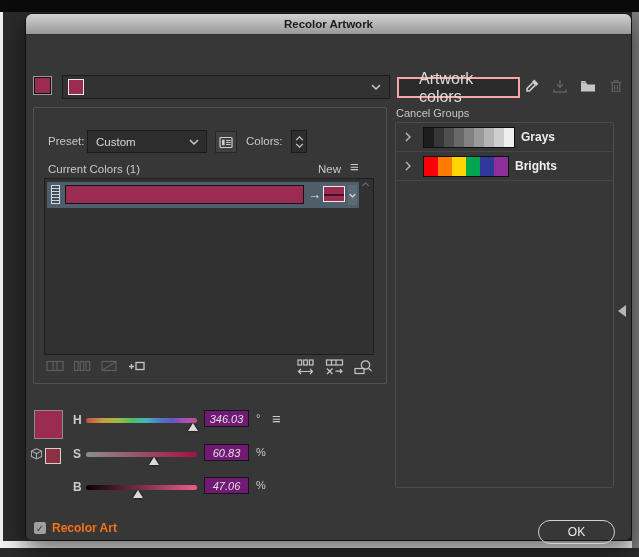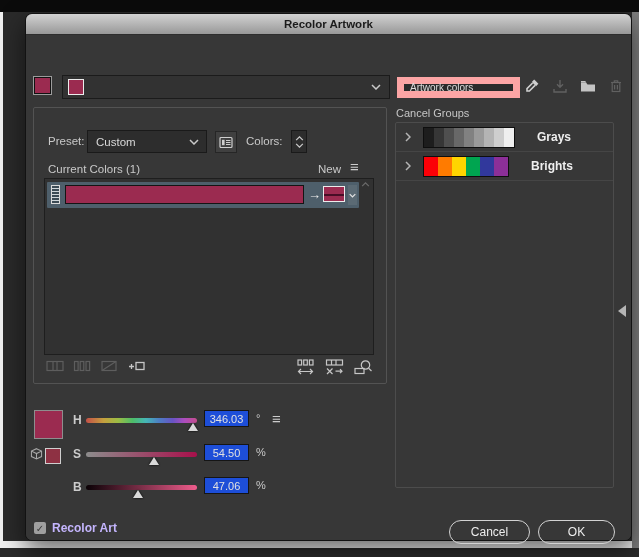--- a/index.html
+++ b/index.html
@@ -23,22 +23,22 @@
   .boldwhite{color:#efefef;font-weight:bold;font-size:12px;}
 
   
   .swatch-frame{position:absolute;left:8px;top:42px;width:15px;height:15px;background:#9b2b50;
                 border:1px solid #111;outline:1px solid #9c9c9c;}
   .combobox{position:absolute;left:36px;top:40px;width:328px;height:24px;background:#323232;
             border:1px solid #1b1b1b;box-sizing:border-box;}
   .combobox .sw{position:absolute;left:5px;top:3px;width:14px;height:14px;border:1.5px solid #ececec;}
   .combobox .chev{position:absolute;right:8px;top:8px;}
   .name-input{position:absolute;left:371px;top:42px;width:123px;height:21px;background:#2b2b2b;
-              border:7px solid #fca5a5;box-sizing:border-box;color:#dcdcdc;font-size:10px;
-              display:flex;align-items:center;padding-left:6px;}
+              border:2px solid #fca5a5;box-sizing:border-box;color:#dcdcdc;font-size:16px;
+              display:flex;align-items:center;padding-left:20px;}
   .tool-icons{position:absolute;left:498px;top:43px;display:flex;gap:12px;}
   .tool-icons .ic{width:16px;height:16px;}
 
   
   .tabs{position:absolute;left:135px;top:74px;display:flex;z-index:3;}
   .tab{height:20px;padding:0 12px;display:flex;align-items:center;font-size:12px;font-weight:bold;}
   .tab-edit{color:#d2d2d2;background:#373737;}
   .tab-assign{color:#449aff;background:#232323;}
 
   
@@ -87,50 +87,50 @@
   .mini-swatch{position:absolute;left:19px;top:413px;width:14px;height:14px;border:1px solid #cfcfcf;}
   .srow{position:absolute;left:0;width:360px;height:20px;}
   .srow .ch{position:absolute;left:47px;top:2px;color:#cccccc;font-size:12px;font-weight:bold;}
   .track{position:absolute;left:60px;top:7px;width:111px;height:5px;border-radius:3px;}
   .track-h{background:linear-gradient(to right,#c45047 0%,#c4a03e 16%,#9cbd45 29%,#4dbd69 42%,#45b6b6 54%,#4d7dc4 66%,#6854c4 78%,#ae4dbd 89%,#c44d8c 100%);}
   .track-s{background:linear-gradient(to right,#8c8c8c,#a8104b);}
   .track-b{background:linear-gradient(to right,#0a0105,#ef5c8c);}
   .handle{position:absolute;bottom:-8px;transform:translateX(-50%);width:0;height:0;
           border-left:5px solid transparent;border-right:5px solid transparent;border-bottom:8px solid #d9d9d9;
           filter:drop-shadow(0 0 1px #000);}
-  .valbox{position:absolute;left:178px;top:-1px;width:45px;height:17px;background:#1d4ed8;border:1px solid #151515;
-          box-sizing:border-box;color:#e0e0e0;font-size:11px;display:flex;align-items:center;justify-content:center;}
+  .valbox{position:absolute;left:178px;top:-1px;width:45px;height:17px;background:#701a75;border:1px solid #151515;
+          box-sizing:border-box;color:#e0e0e0;font-size:11px;display:flex;align-items:center;justify-content:center;font-style:italic;}
   .unit{position:absolute;left:230px;top:1px;color:#c9c9c9;font-size:11px;}
   .hmenu{position:absolute;left:246px;top:-1px;color:#cccccc;font-size:15px;}
 
   
   .none-box{position:absolute;left:312px;top:359px;width:58px;height:46px;border:2px dashed #f2f2f2;
             background:#373737;box-sizing:border-box;z-index:5;display:flex;flex-direction:column;
             align-items:center;padding-top:3px;}
   .none-box .nlab{color:#b2b2b2;font-size:10.5px;margin-bottom:3px;}
 
   
   .cg-title{position:absolute;left:370px;top:72px;color:#c6c6c6;font-size:11px;}
   .cg-box{position:absolute;left:369px;top:87px;width:219px;height:366px;border:1px solid #4c4c4c;
           border-radius:2px;box-sizing:border-box;}
   .cg-row{position:relative;height:28px;border-bottom:1px solid #454545;display:flex;align-items:center;padding-left:9px;}
   .cg-chev{margin-right:12px;display:flex;align-items:center;}
   .strip{display:flex;border:1px solid #0e0e0e;height:19px;box-sizing:content-box;}
   .strip .strip-seg{height:19px;}
   .strip-grays .strip-seg{width:10px;}
   .strip-brights .strip-seg{width:14px;}
-  .cg-name{margin-left:22px;}
+  .cg-name{margin-left:6px;}
 
   .collapse-arrow{position:absolute;left:592px;top:270px;width:0;height:0;
                   border-top:6px solid transparent;border-bottom:6px solid transparent;border-right:8px solid #b5b5b5;}
 
   
   .checkbox{position:absolute;left:8px;top:487px;width:12px;height:12px;background:#9f9f9f;border-radius:2px;
             display:flex;align-items:center;justify-content:center;color:#3a3a3a;font-size:10px;font-weight:bold;}
-  .cb-label{position:absolute;left:26px;top:486px;color:#c4b5fd;font-size:12px;font-weight:bold;}
+  .cb-label{position:absolute;left:26px;top:486px;color:#f97316;font-size:12px;font-weight:bold;}
   .btn{position:absolute;top:485px;height:24px;border-radius:13px;border:1.5px solid #d2d2d2;background:transparent;
        color:#ededed;font-size:12px;display:flex;align-items:center;justify-content:center;box-sizing:border-box;}
   .btn-cancel{left:423px;width:81px;}
   .btn-ok{left:512px;width:77px;}
 
   svg{display:block;}
 </style>
 </head>
 <body>
 
@@ -307,21 +307,21 @@
         </div>
         <div class="valbox">346.03</div>
         <span class="unit">°</span>
         <span class="hmenu">≡</span>
       </div>
       <div class="srow" style="top:410px;">
         <span class="ch">S</span>
         <div class="track track-s">
           <div class="handle" style="left: 61%;"></div>
         </div>
-        <div class="valbox">54.50</div>
+        <div class="valbox">60.83</div>
         <span class="unit">%</span>
       </div>
       <div class="srow" style="top:443px;">
         <span class="ch">B</span>
         <div class="track track-b">
           <div class="handle" style="left: 47%;"></div>
         </div>
         <div class="valbox">47.06</div>
         <span class="unit">%</span>
       </div>
@@ -365,18 +365,17 @@
           <span class="cg-name boldwhite">Brights</span>
         </div>
       </div>
 
       <div class="collapse-arrow"></div>
 
       <div class="checkbox">
         <span>✓</span>
       </div>
       <span class="cb-label">Recolor Art</span>
-      <div class="btn btn-cancel">Cancel</div>
       <div class="btn btn-ok">OK</div>
 
     </div>
   </div>
 </div>
 
 </body></html>

